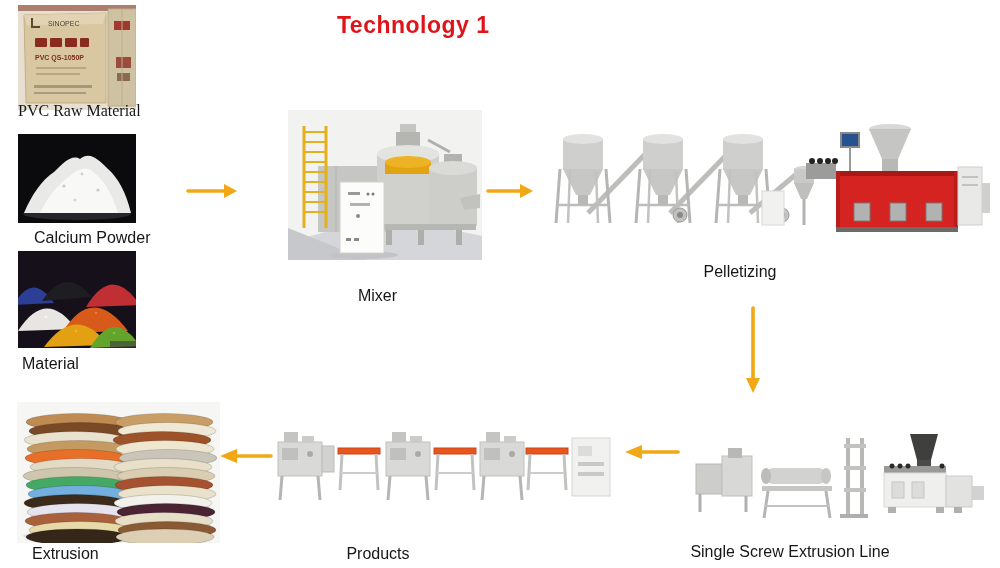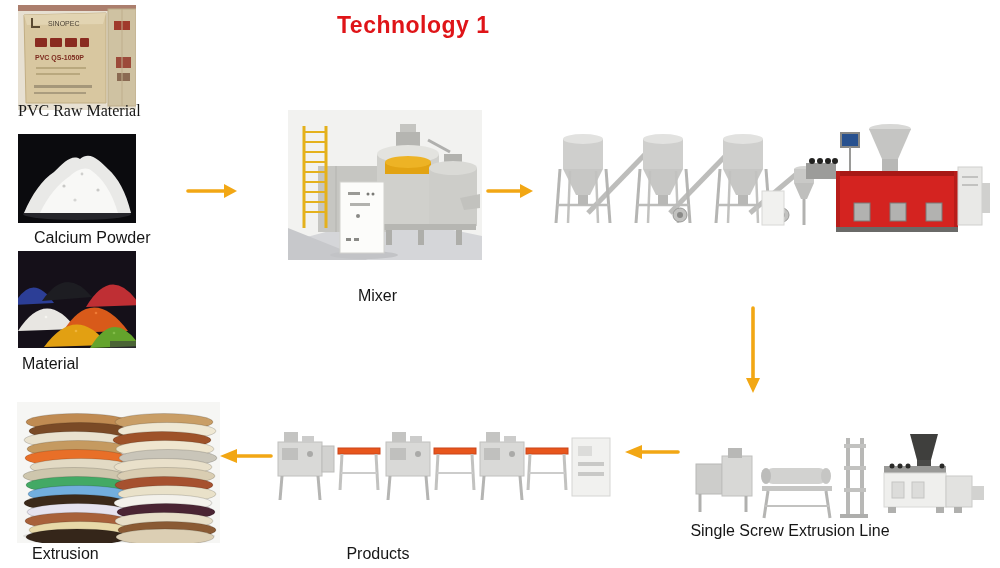--- a/index.html
+++ b/index.html
@@ -193,20 +193,21 @@
       <rect x="316" y="90" width="16" height="18" fill="#b2b2b0" stroke="#7a7a78"></rect>
       <rect x="352" y="90" width="16" height="18" fill="#b2b2b0" stroke="#7a7a78"></rect>
       <rect x="388" y="90" width="16" height="18" fill="#b2b2b0" stroke="#7a7a78"></rect>
       <rect x="298" y="114" width="122" height="5" fill="#6a6a68"></rect>
       <rect x="420" y="54" width="24" height="58" fill="#e9e9e7" stroke="#cfcfcd"></rect>
       <line x1="424" y1="64" x2="440" y2="64" stroke="#c2c2c0" stroke-width="2"></line>
       <line x1="424" y1="72" x2="440" y2="72" stroke="#c2c2c0" stroke-width="2"></line>
       <rect x="444" y="70" width="8" height="30" fill="#d0d0ce"></rect>
     </svg>
   </div>
+  <div class="caption center" style="left:640px;top:263px;width:200px;">Pelletizing</div>
 
   <svg class="arrow" style="left:745px;top:306px;" width="16" height="88" viewBox="0 0 16 88">
     <line x1="8" y1="2" x2="8" y2="74"></line>
       <polygon points="1,72 8,87 15,72"></polygon>
   </svg>
 
   <div class="img" style="left:688px;top:426px;">
     <svg width="302" height="102" viewBox="0 0 302 102">
       <rect width="302" height="102" fill="#ffffff"></rect>
       <rect x="8" y="38" width="26" height="30" fill="#cdcdcb" stroke="#b8b8b6"></rect>
@@ -237,21 +238,21 @@
       <rect x="196" y="47" width="62" height="34" fill="#efefed" stroke="#d8d8d6"></rect>
       <rect x="204" y="56" width="12" height="16" fill="#dcdcda" stroke="#c5c5c3"></rect>
       <rect x="224" y="56" width="12" height="16" fill="#dcdcda" stroke="#c5c5c3"></rect>
       <rect x="258" y="50" width="26" height="31" fill="#e2e2e0" stroke="#cacac8"></rect>
       <rect x="284" y="60" width="12" height="14" fill="#d2d2d0"></rect>
       <rect x="200" y="81" width="8" height="6" fill="#b0b0ae"></rect>
       <rect x="248" y="81" width="8" height="6" fill="#b0b0ae"></rect>
       <rect x="266" y="81" width="8" height="6" fill="#b0b0ae"></rect>
     </svg>
   </div>
-  <div class="caption center" style="left:640px;top:522px;width:300px;text-align:center;">Single Screw Extrusion Line</div>
+  <div class="caption center" style="left:640px;top:543px;width:300px;text-align:center;">Single Screw Extrusion Line</div>
 
   <svg class="arrow" style="left:622px;top:444px;" width="58" height="16" viewBox="0 0 58 16">
     <line x1="18" y1="8" x2="56" y2="8"></line>
       <polygon points="20,1 3,8 20,15"></polygon>
   </svg>
 
   <div class="img" style="left:276px;top:426px;">
     <svg width="337" height="86" viewBox="0 0 337 86">
       <defs>
         <g id="pmach">

